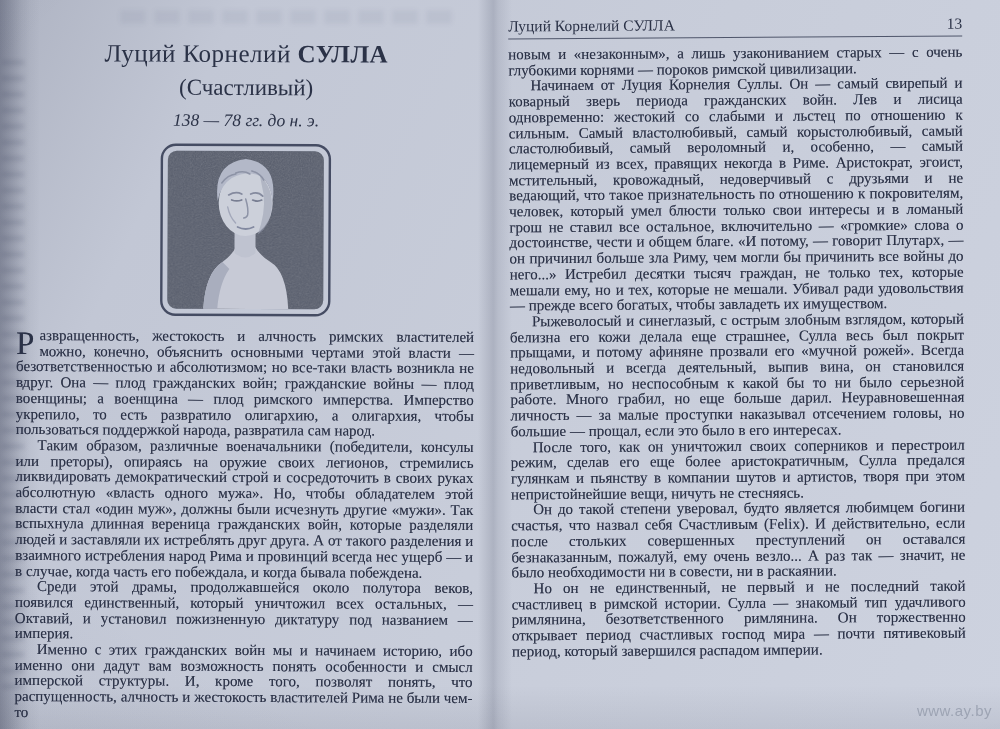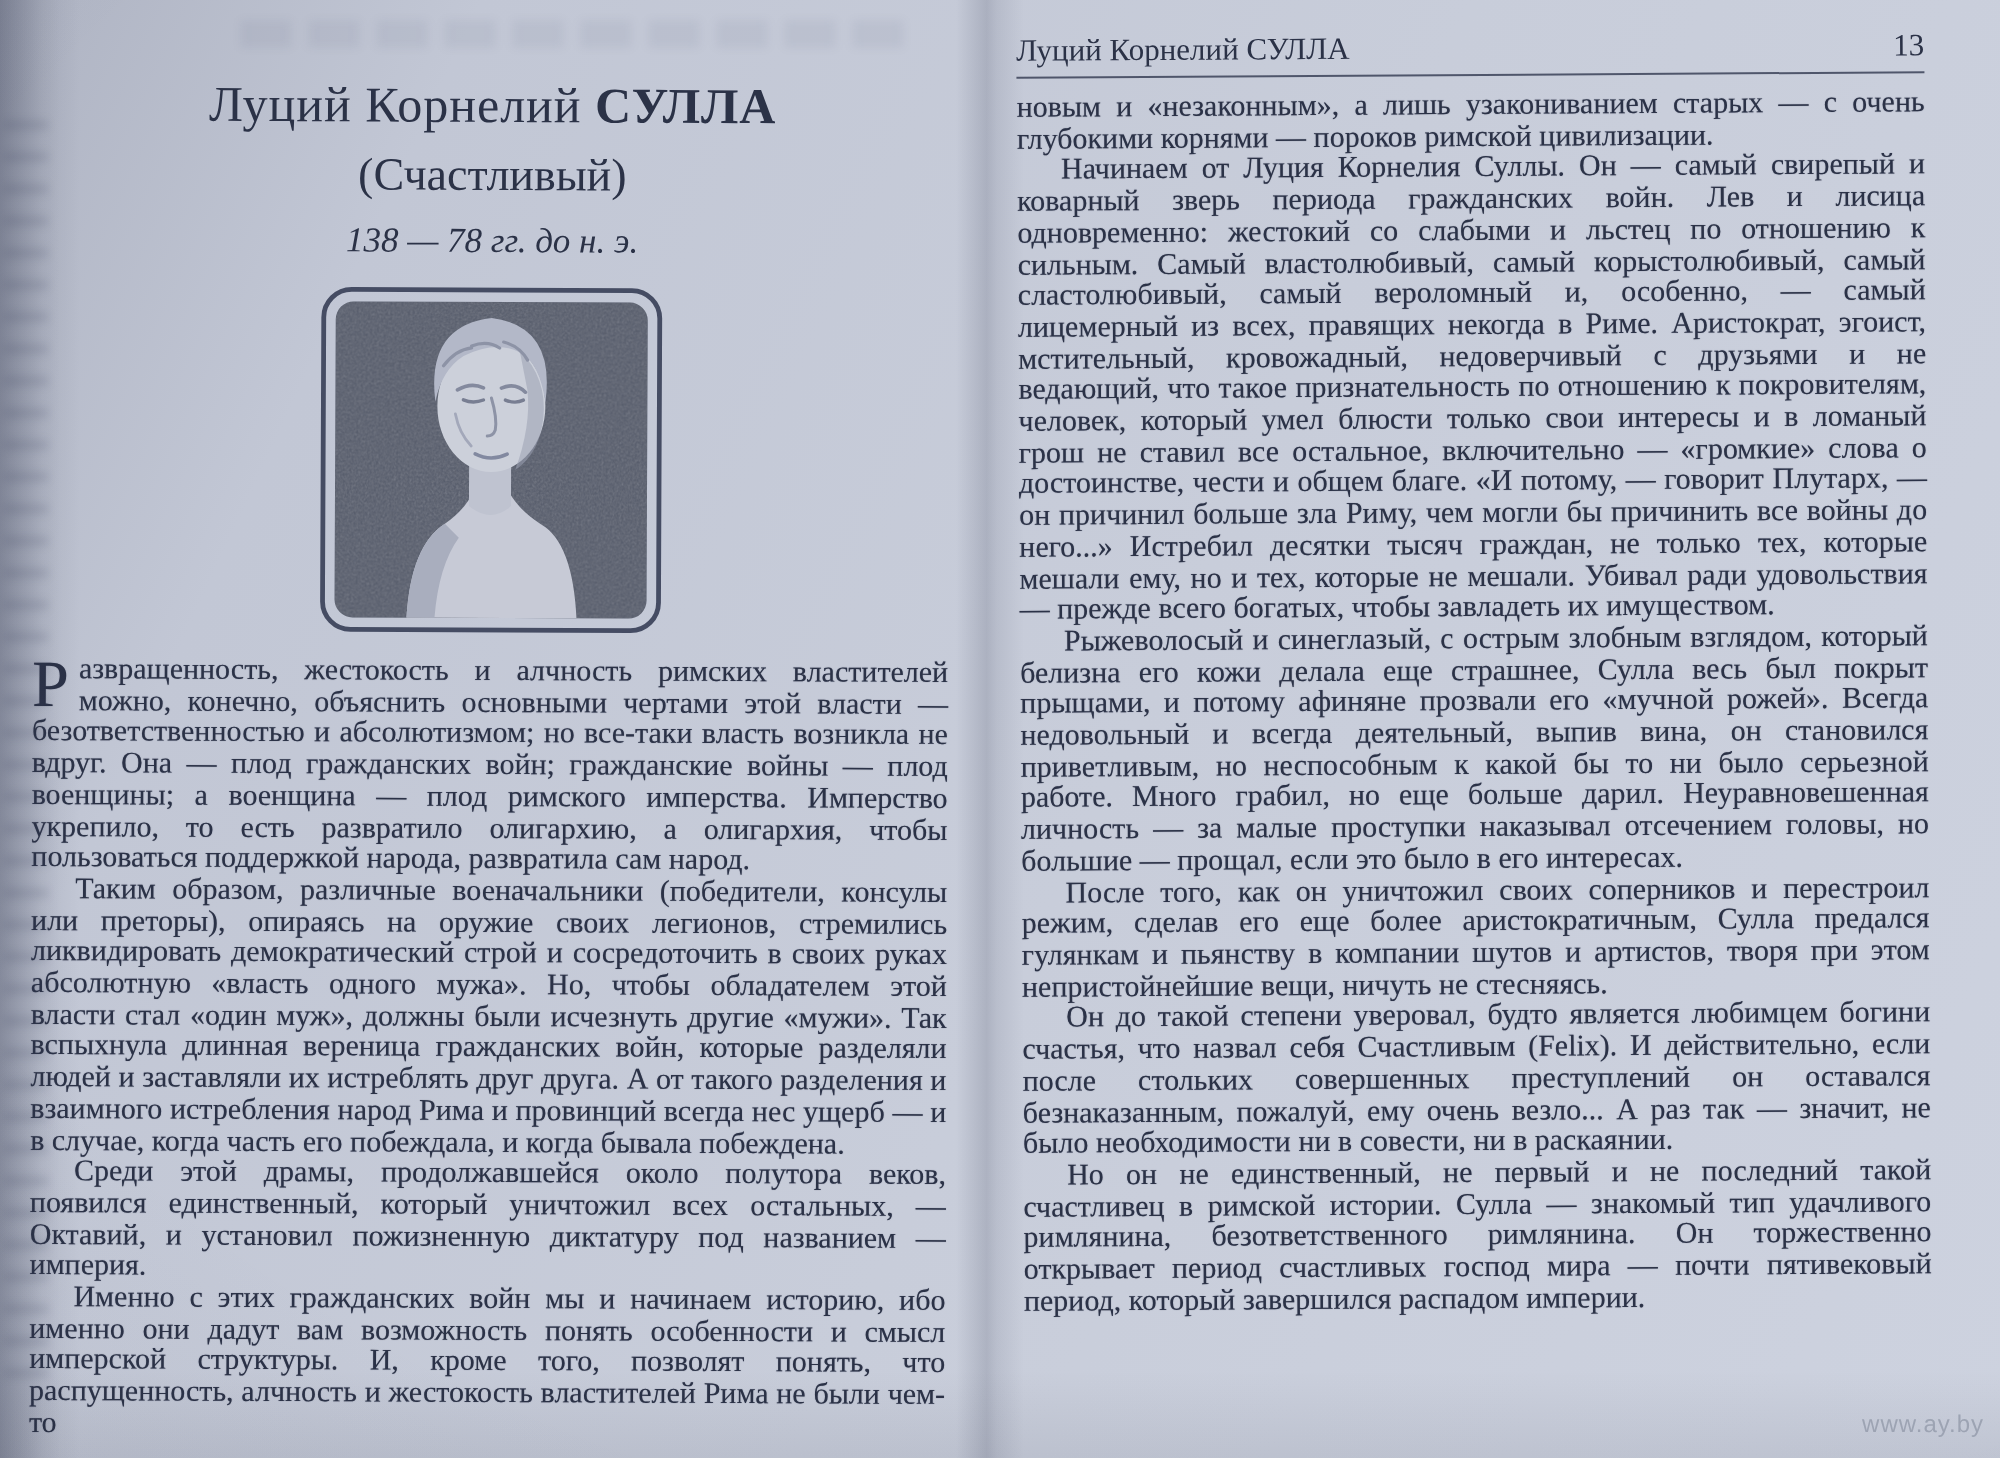--- a/index.html
+++ b/index.html
@@ -86,21 +86,21 @@
   .rp-body {
     font-size: 15px; line-height: 15.7px; text-align: justify;
     text-shadow: 0 0 0.5px rgba(43,50,71,0.55);
   }
   .rp-body p { text-indent: 22px; }
   .rp-body p.cont { text-indent: 0; }
 
   .watermark {
     position: absolute; right: 8px; bottom: 10px; z-index: 7;
     font-family: "Liberation Sans", sans-serif;
-    font-size: 12px; color: #99a0b0; letter-spacing: 0.5px; opacity: 0.9;
+    font-size: 15px; color: #99a0b0; letter-spacing: 0.5px; opacity: 0.9;
   }
 </style>
 </head>
 <body>
 
 <div class="page page-left">
   <div class="ghost-header"></div>
   <div class="content">
     <div class="title-block">
       <div class="title-line"><span>Луций Корнелий</span> <b>СУЛЛА</b></div>

